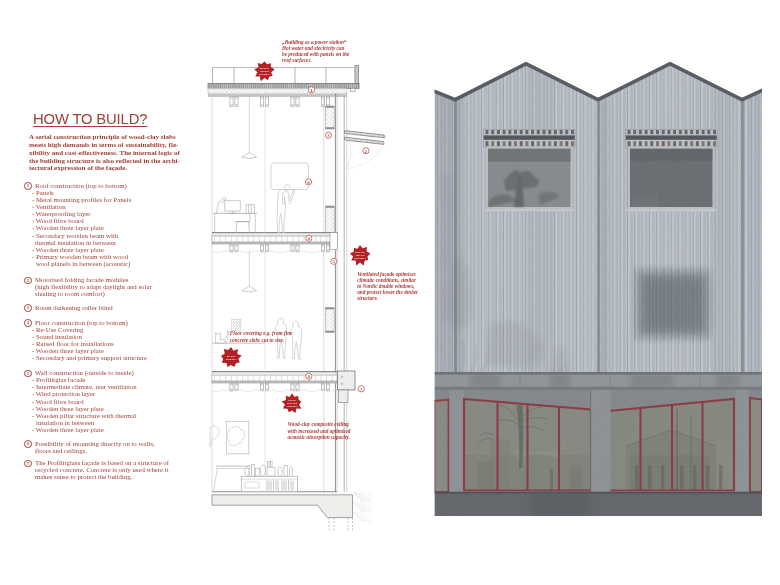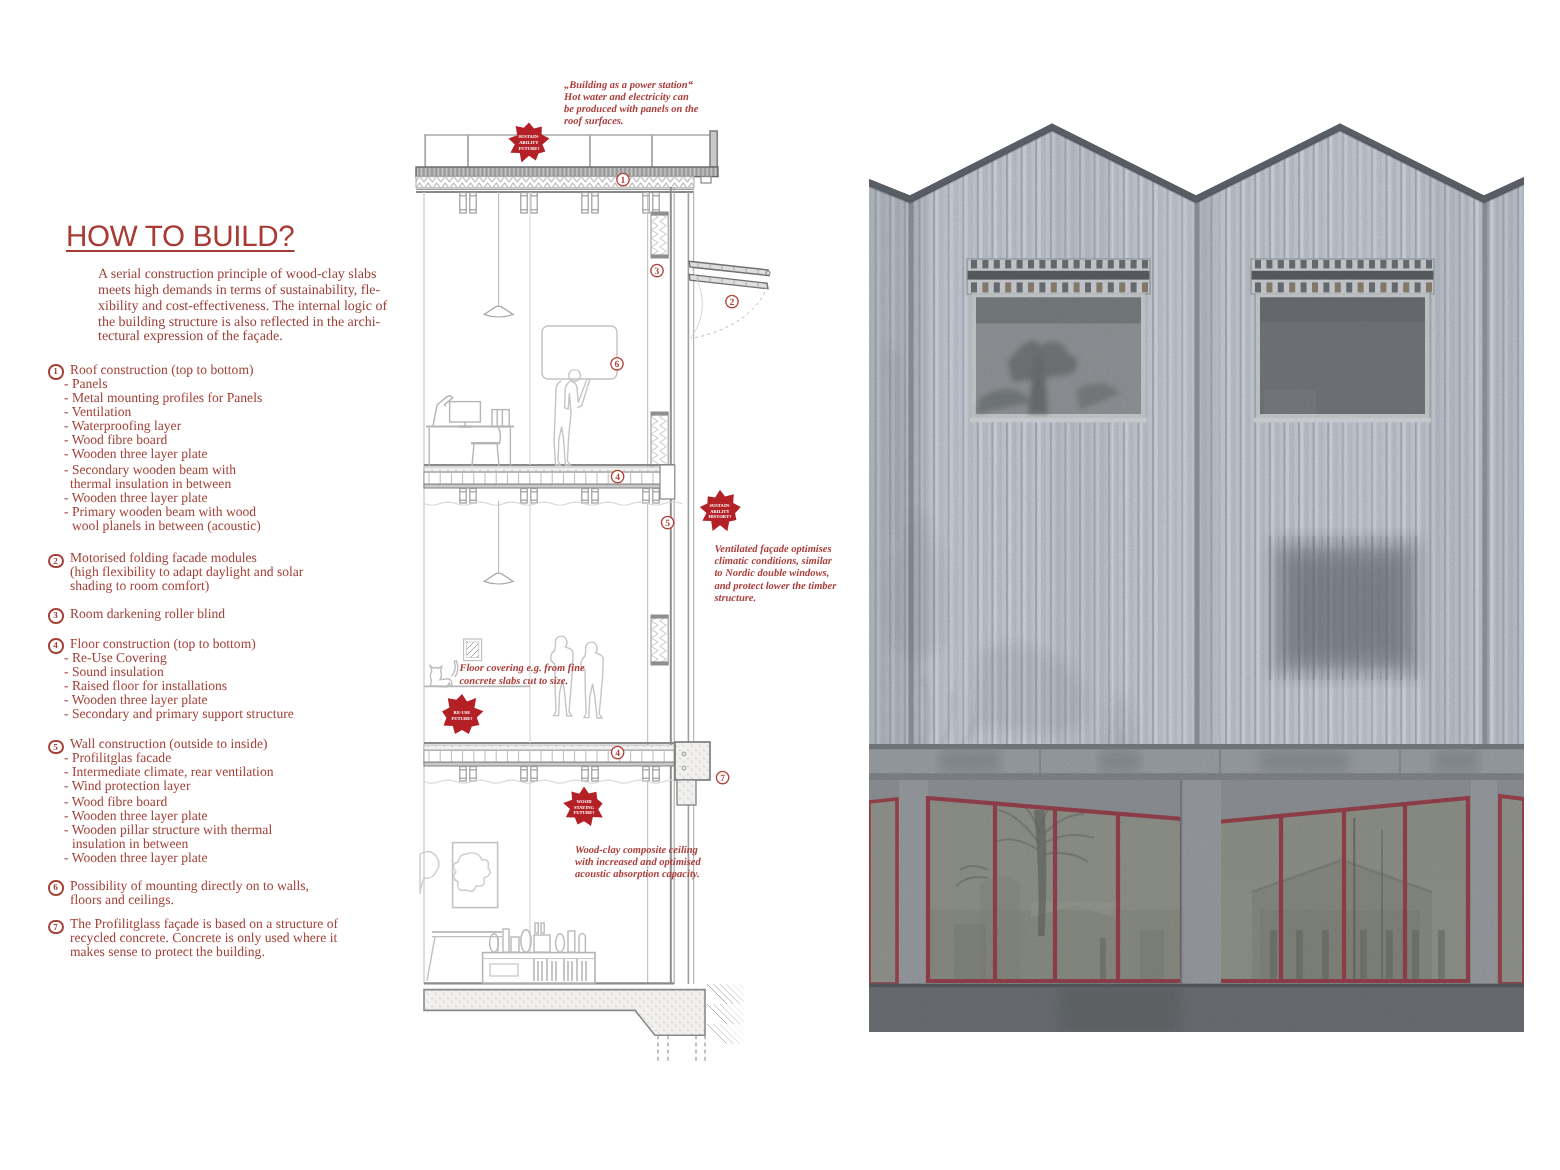--- a/index.html
+++ b/index.html
@@ -1,19 +1,19 @@
 <!DOCTYPE html>
 <html><head>
 <meta charset="utf-8">
 <style>
 html,body{margin:0;padding:0;background:#fff;}
 #page{position:relative;width:780px;height:585px;background:#fff;overflow:hidden;font-family:"Liberation Serif",serif;}
 .abs{position:absolute;}
 #title{left:33px;top:110.5px;font-family:"Liberation Sans",sans-serif;font-size:14.8px;letter-spacing:-0.15px;color:#a83b34;text-decoration:underline;text-underline-offset:2px;white-space:nowrap;}
-#intro{left:49px;top:134px;font-size:7px;line-height:7.85px;font-weight:normal;color:#9c3f37;white-space:nowrap;}
+#intro{left:29px;top:134px;font-size:7px;line-height:7.85px;font-weight:bold;color:#9c3f37;white-space:nowrap;}
 .list{color:#a24238;font-size:6.8px;line-height:7.15px;}
 .num{position:absolute;left:-11px;top:0.6px;width:5.6px;height:5.6px;border:0.6px solid #a24238;border-radius:50%;text-align:center;line-height:5.6px;font-size:4.6px;font-weight:bold;}
 </style>
 </head>
 <body>
 <div id="page">
 
   <div class="abs" id="title">HOW TO BUILD?</div>
 
   <div class="abs" id="intro">A serial construction principle of wood-clay slabs<br>meets high demands in terms of sustainability, fle-<br>xibility and cost-effectiveness. The internal logic of<br>the building structure is also reflected in the archi-<br>tectural expression of the façade.</div>

